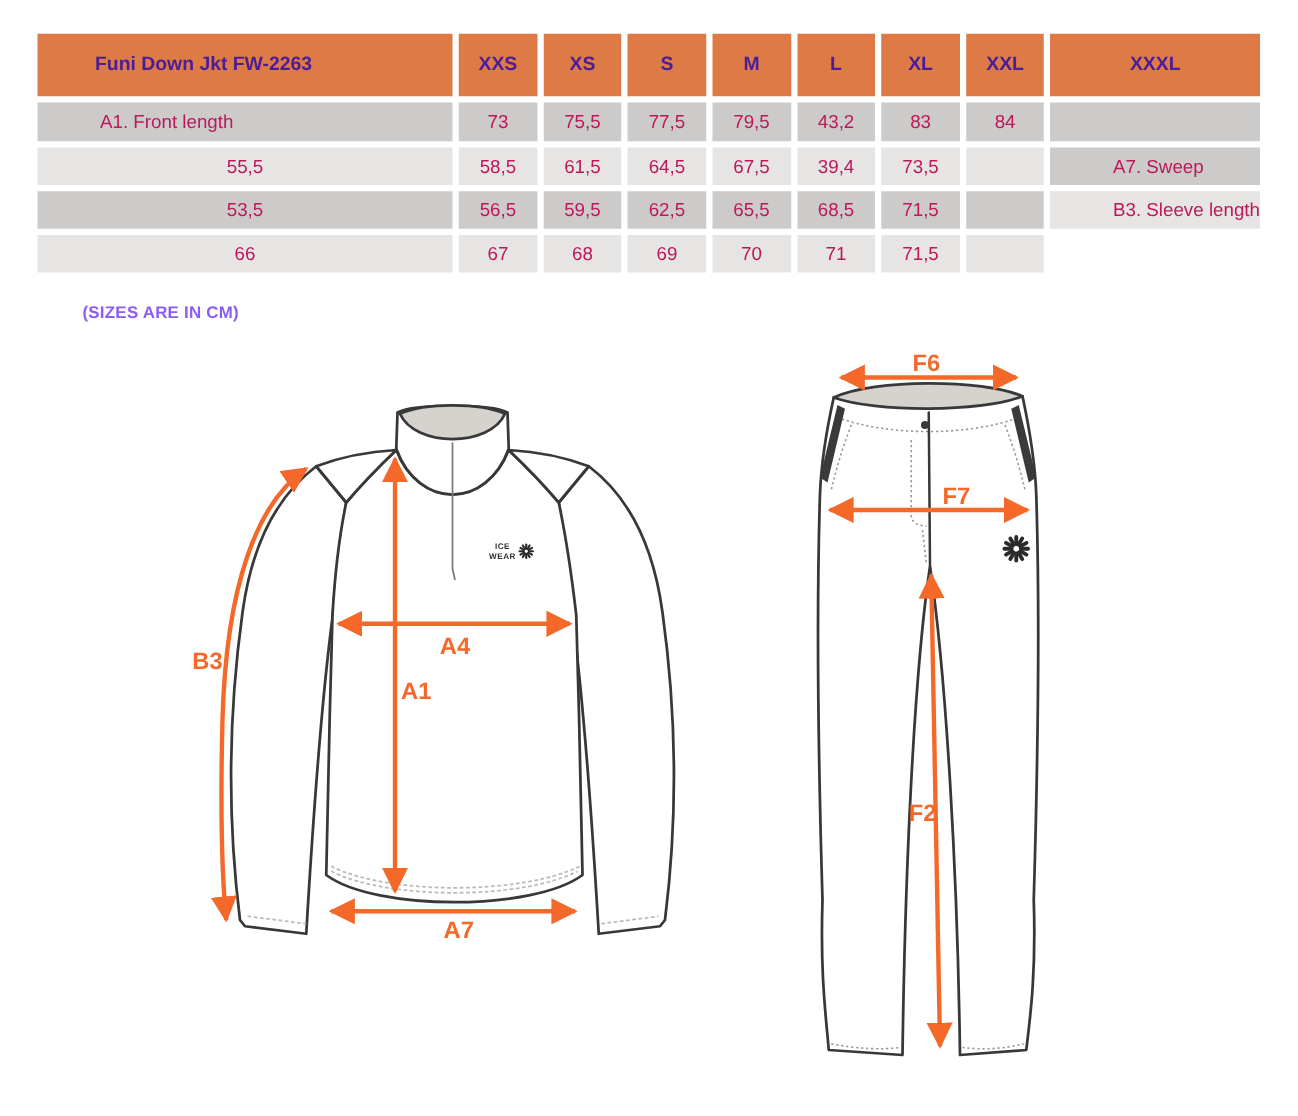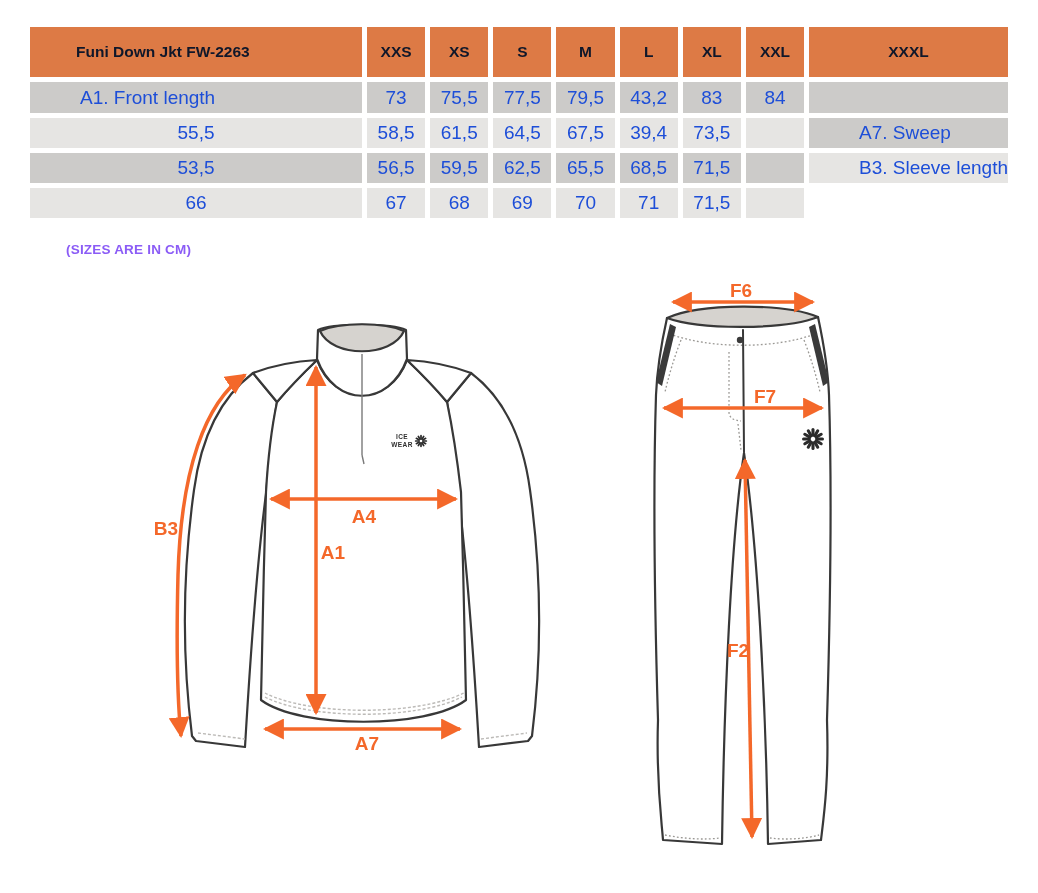--- a/index.html
+++ b/index.html
@@ -4,23 +4,23 @@
 <style>
   html,body{margin:0;padding:0;background:#fff;}
   .canvas{position:relative;width:1038px;height:893px;background:#ffffff;
           font-family:"Liberation Sans",sans-serif;overflow:hidden;}
 
   
   .size-table{position:absolute;left:30px;top:27px;width:978px;display:grid;
               grid-template-columns:332px repeat(8,1fr);
               grid-template-rows:50px 31px 30px 30px 30px;gap:5px;}
   .cell{display:flex;align-items:center;justify-content:center;
-        font-size:19px;color:#1d4ed8;white-space:nowrap;}
+        font-size:15px;color:#be185d;white-space:nowrap;}
   .cell.label{justify-content:flex-start;padding-left:50px;}
-  .cell.head{background:#dd7a45;color:#0f172a;font-weight:bold;font-size:15.5px;}
+  .cell.head{background:#dd7a45;color:#4c1d95;font-weight:bold;font-size:15.5px;}
   .cell.head.label{padding-left:46px;}
   .row-dark{background:#cccbc9;}
   .row-light{background:#e6e5e3;}
 
   .note{position:absolute;left:66px;top:242px;color:#8b5cf6;
         font-weight:bold;font-size:13.5px;letter-spacing:.2px;}
 
   
   svg.diagram{position:absolute;left:0;top:0;}
   .outline{fill:none;stroke:#383838;stroke-width:2.2;stroke-linejoin:round;stroke-linecap:round;}

